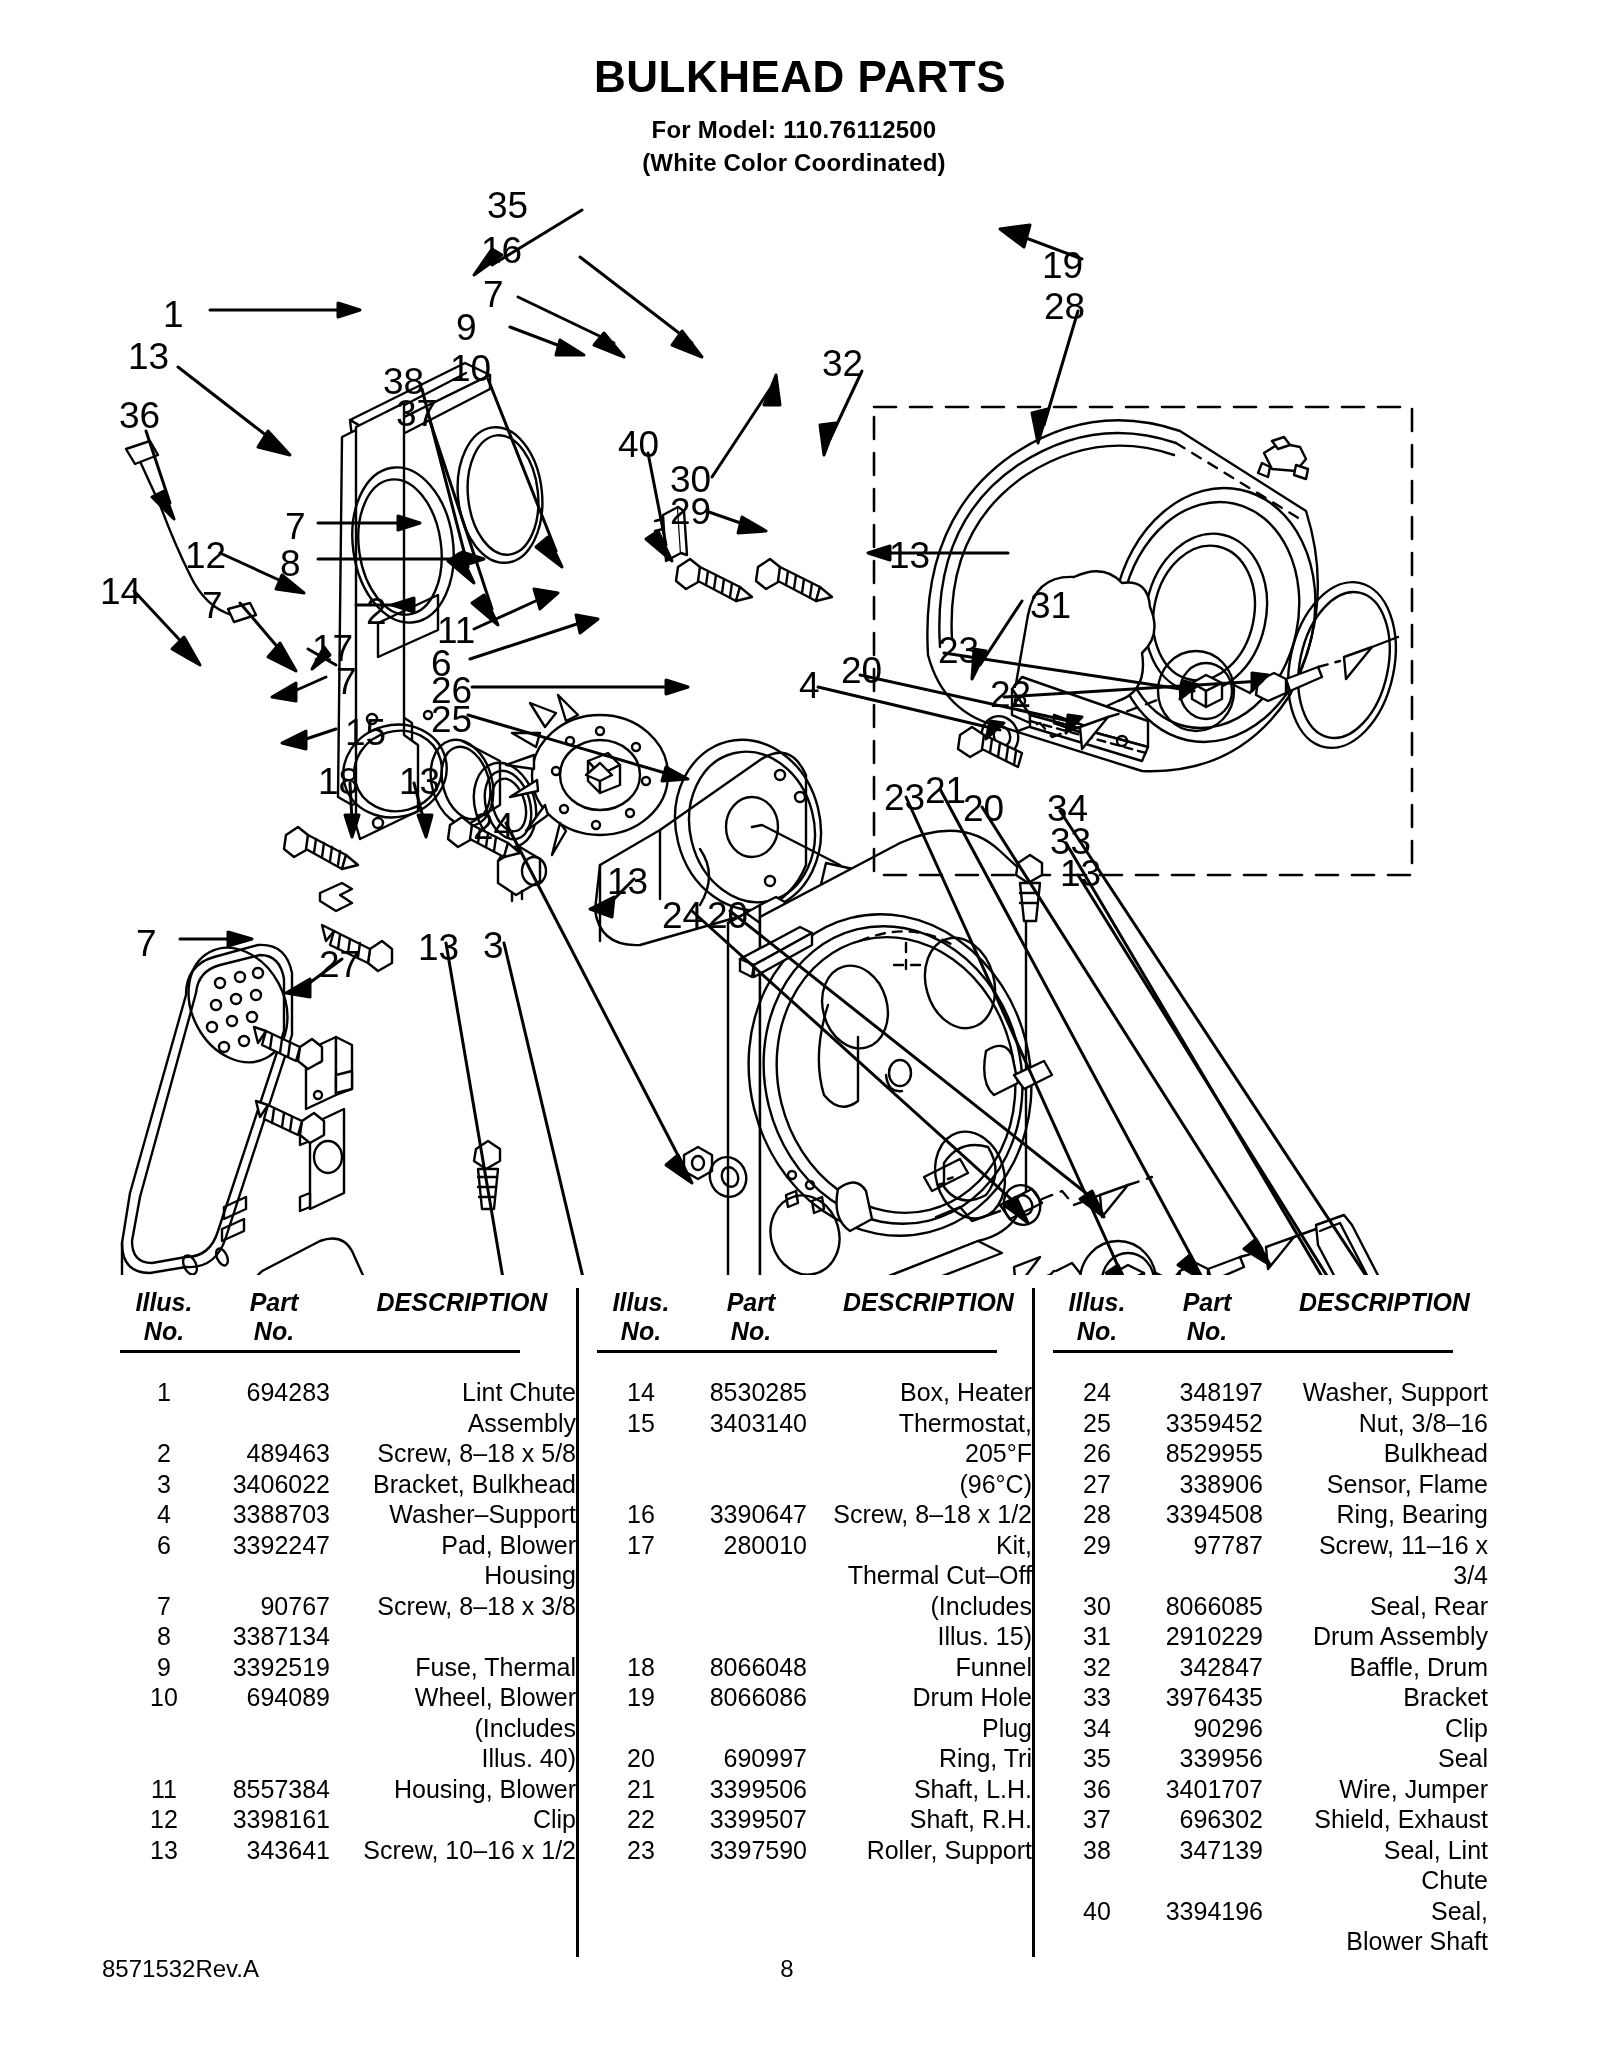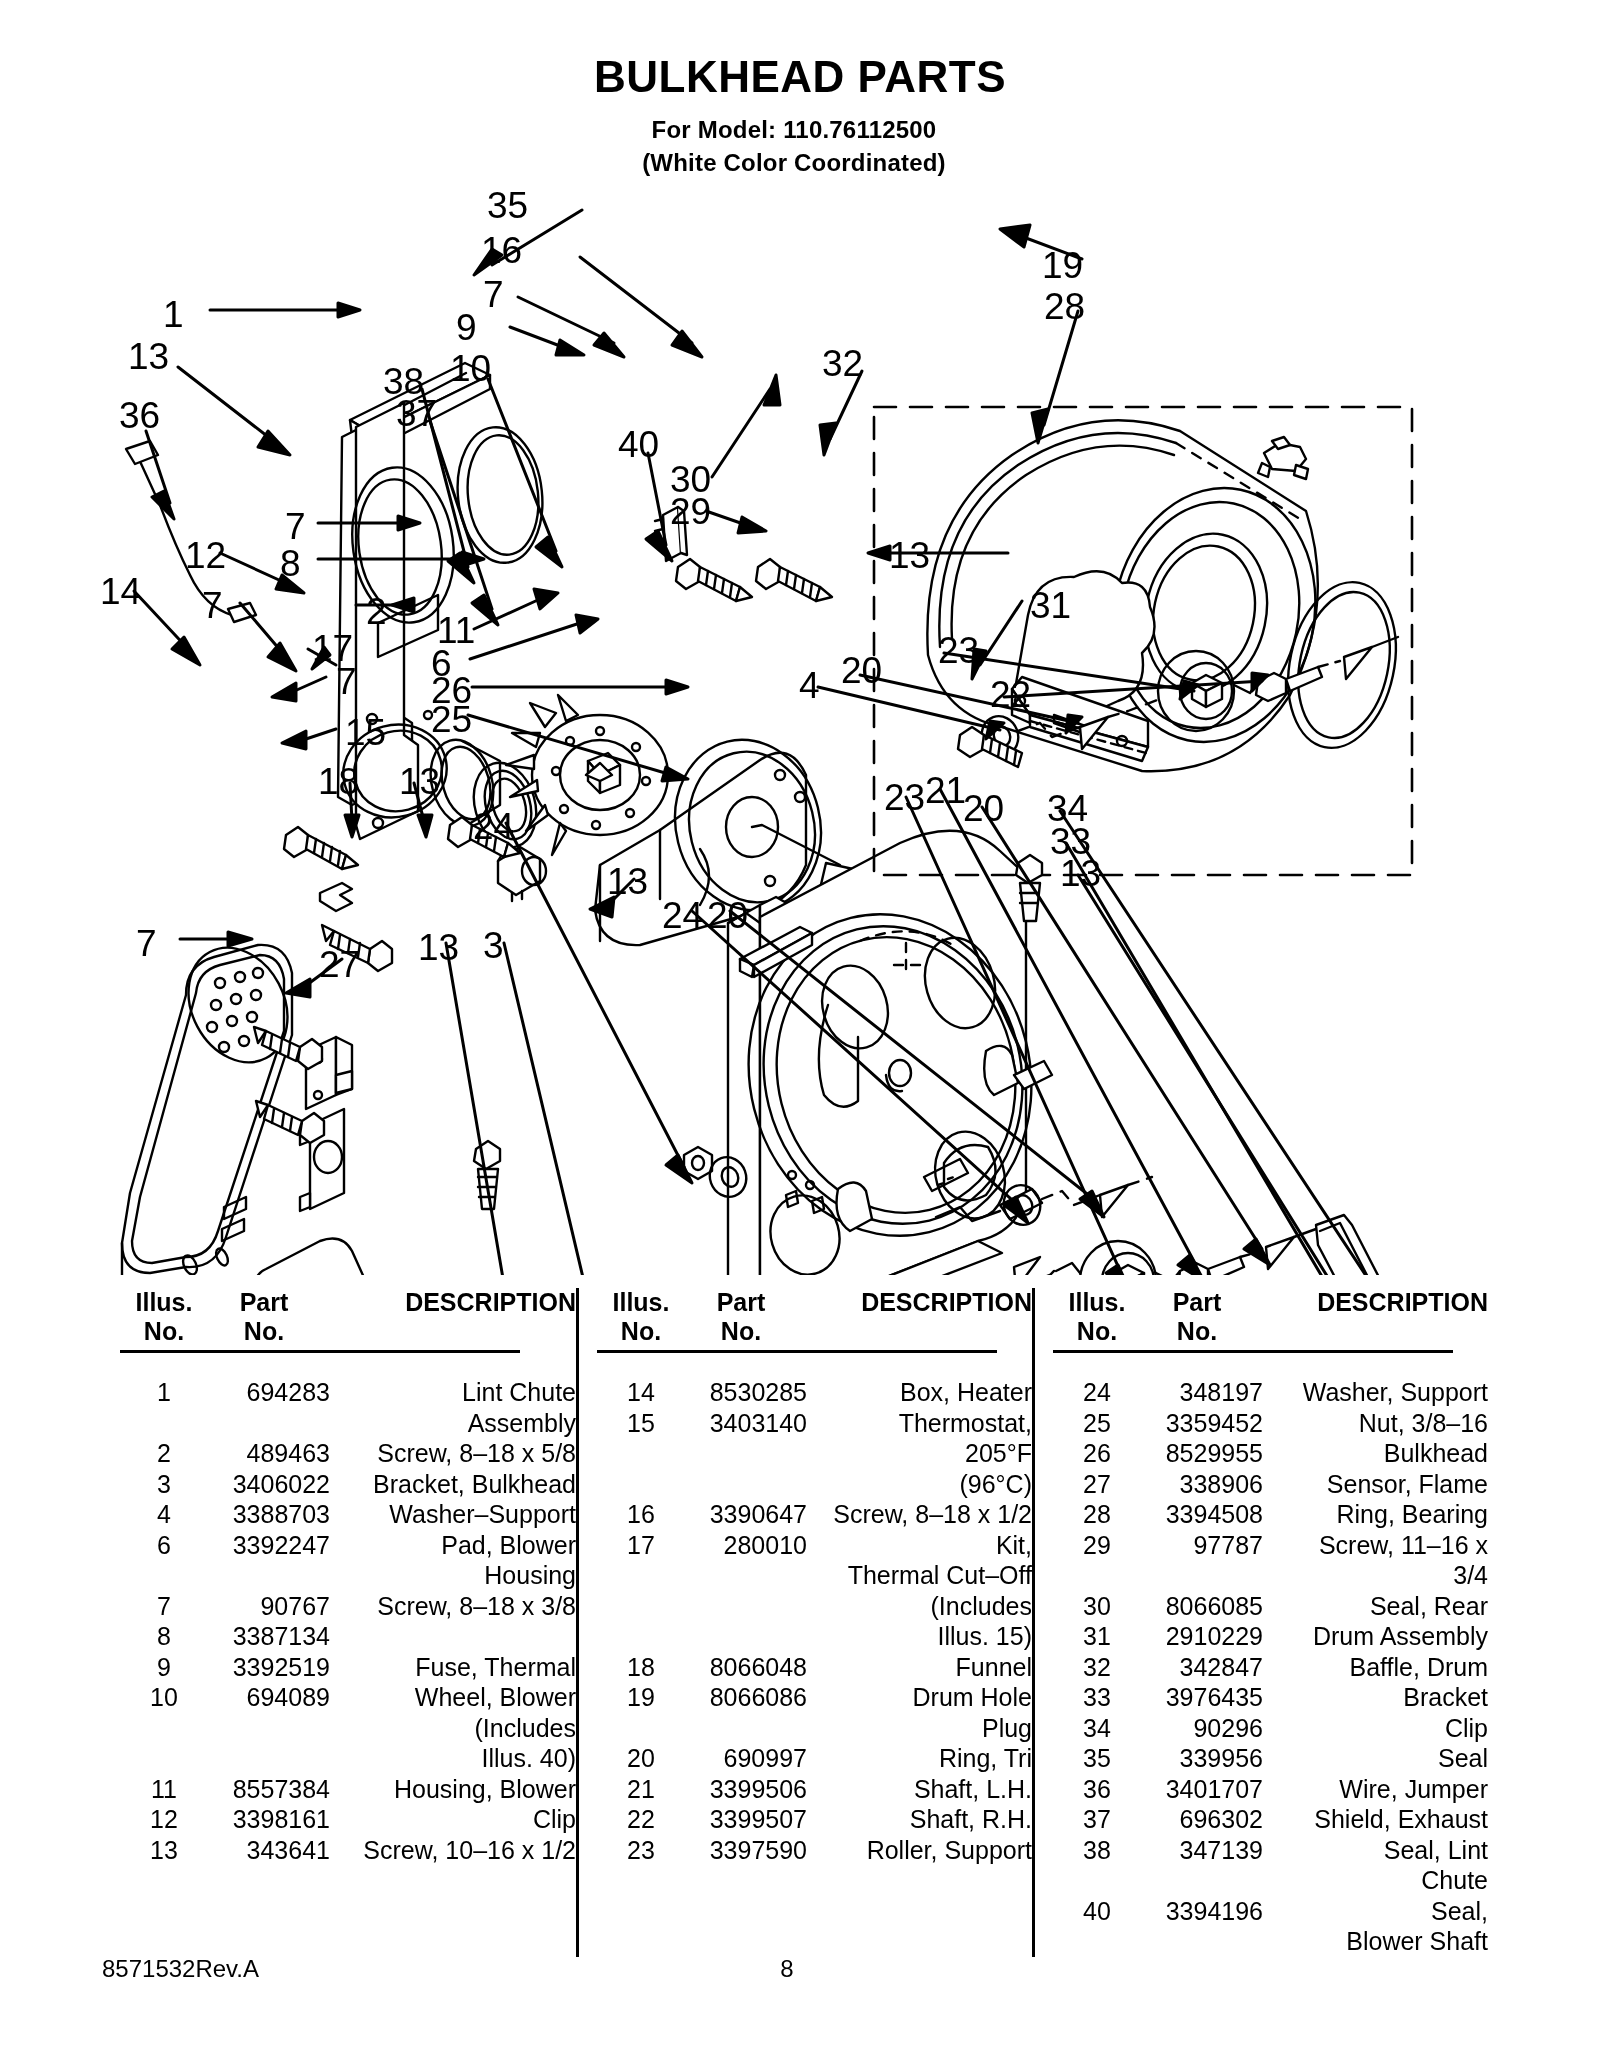--- a/index.html
+++ b/index.html
@@ -72,29 +72,31 @@
     box-sizing: border-box;
   }
   .parts-col.with-rule {
     border-left: 3px solid #000;
     padding-left: 18px;
     width: 456px;
   }
   .col-head {
     display: grid;
     grid-template-columns: 88px 112px 1fr;
+    column-gap: 10px;
     font-weight: bold;
     font-size: 25px;
+    font-style: italic;
   }
   .col-head .h-illus,
   .col-head .h-part {
     text-align: center;
   }
   .col-head .h-desc {
-    text-align: right;
+    text-align: center;
     padding-left: 8px;
   }
   .head-rule {
     border-bottom: 3px solid #000;
     margin: 4px 0 0 0;
     width: 400px;
   }
   .rows {
     margin-top: 24px;
   }

